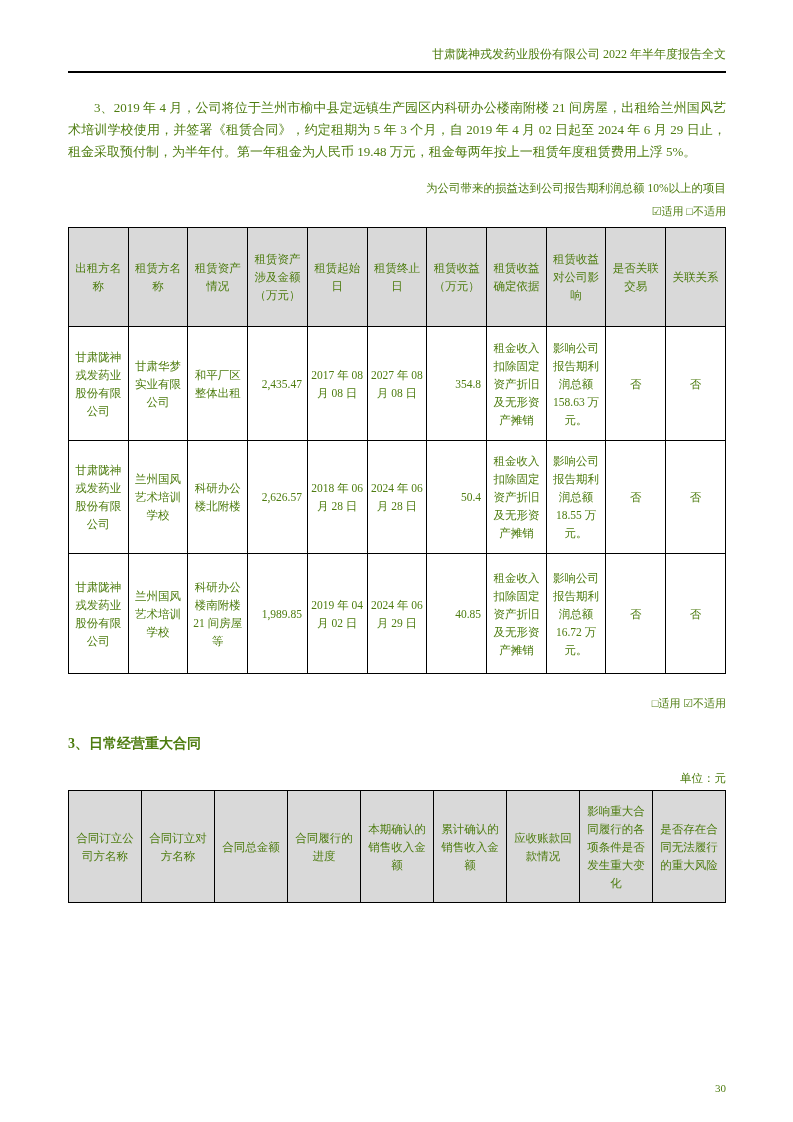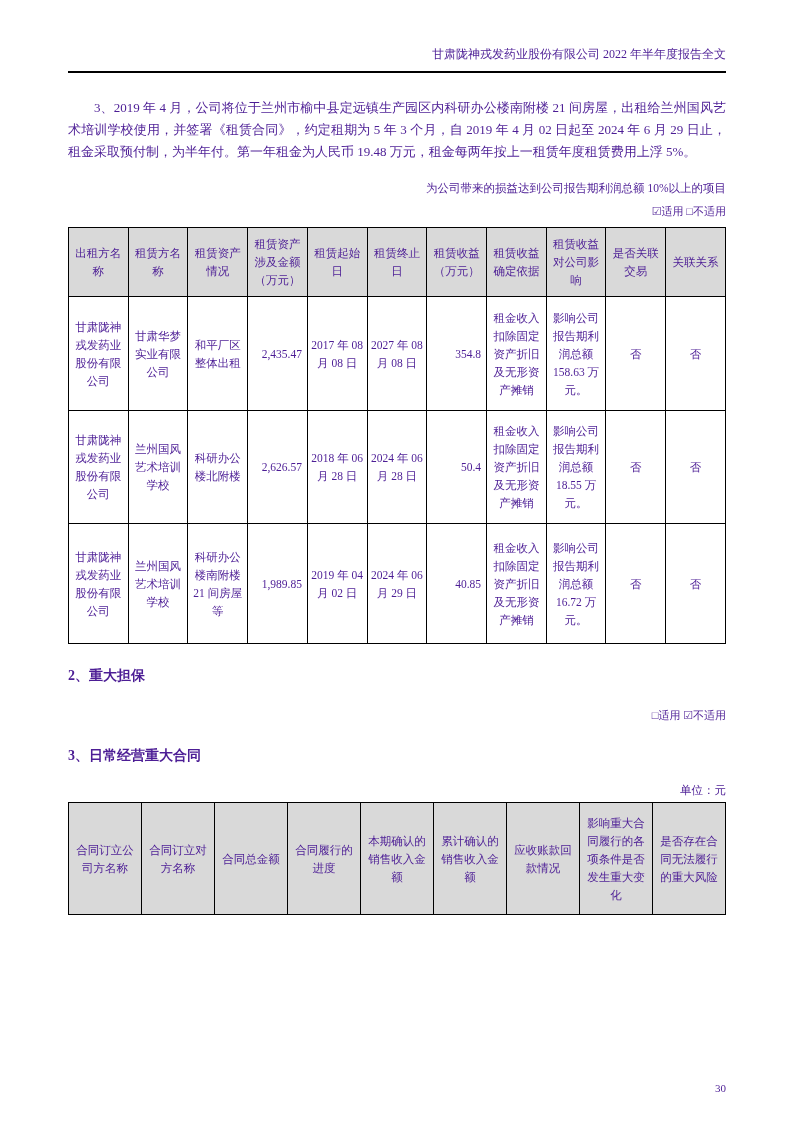--- a/index.html
+++ b/index.html
@@ -3,21 +3,21 @@
 <meta charset="utf-8">
 <style>
   html,body{margin:0;padding:0;background:#ffffff;}
   .page{
     position:relative;
     width:793px;height:1122px;
     background:#fff;
     box-sizing:border-box;
     padding:46px 67px 8px 68px;
     font-family:"Liberation Serif","DejaVu Serif",serif;
-    color:#4c1d95;
+    color:#4d7c0f;
   }
   .doc-header{
     text-align:right;
     font-size:12px;
     line-height:16px;
     padding-bottom:9px;
     border-bottom:2px solid #000;
   }
   .para{
     margin:0;
@@ -57,21 +57,21 @@
     vertical-align:middle;
     word-wrap:break-word;
     overflow:hidden;
   }
   th{background:#d9d9d9;}
   td.num{
     text-align:right;
     padding-right:5px;
     word-break:break-all;
   }
-  tr.h-hdr{height:69px;}
+  tr.h-hdr{height:99px;}
   tr.h-r1{height:114px;}
   tr.h-r2{height:113px;}
   tr.h-r3{height:120px;}
   tr.h-hdr2{height:112px;}
   .sec-heading{
     margin:0;
     margin-top:22px;
     font-size:14px;
     font-weight:bold;
     line-height:20px;
@@ -158,21 +158,20 @@
         <td>2024 年 06 月 29 日</td>
         <td class="num">40.85</td>
         <td>租金收入扣除固定资产折旧及无形资产摊销</td>
         <td>影响公司报告期利润总额 16.72 万元。</td>
         <td>否</td>
         <td>否</td>
       </tr>
     </tbody>
   </table>
 
-  <h3 class="sec-heading">2、重大担保</h3>
   <div class="checkline guarantee-check">□适用 ☑不适用</div>
 
   <h3 class="sec-heading">3、日常经营重大合同</h3>
   <div class="unit-line">单位：元</div>
 
   <table class="contract-tbl">
     <tbody>
       <tr class="h-hdr2">
         <th>合同订立公司方名称</th>
         <th>合同订立对方名称</th>

